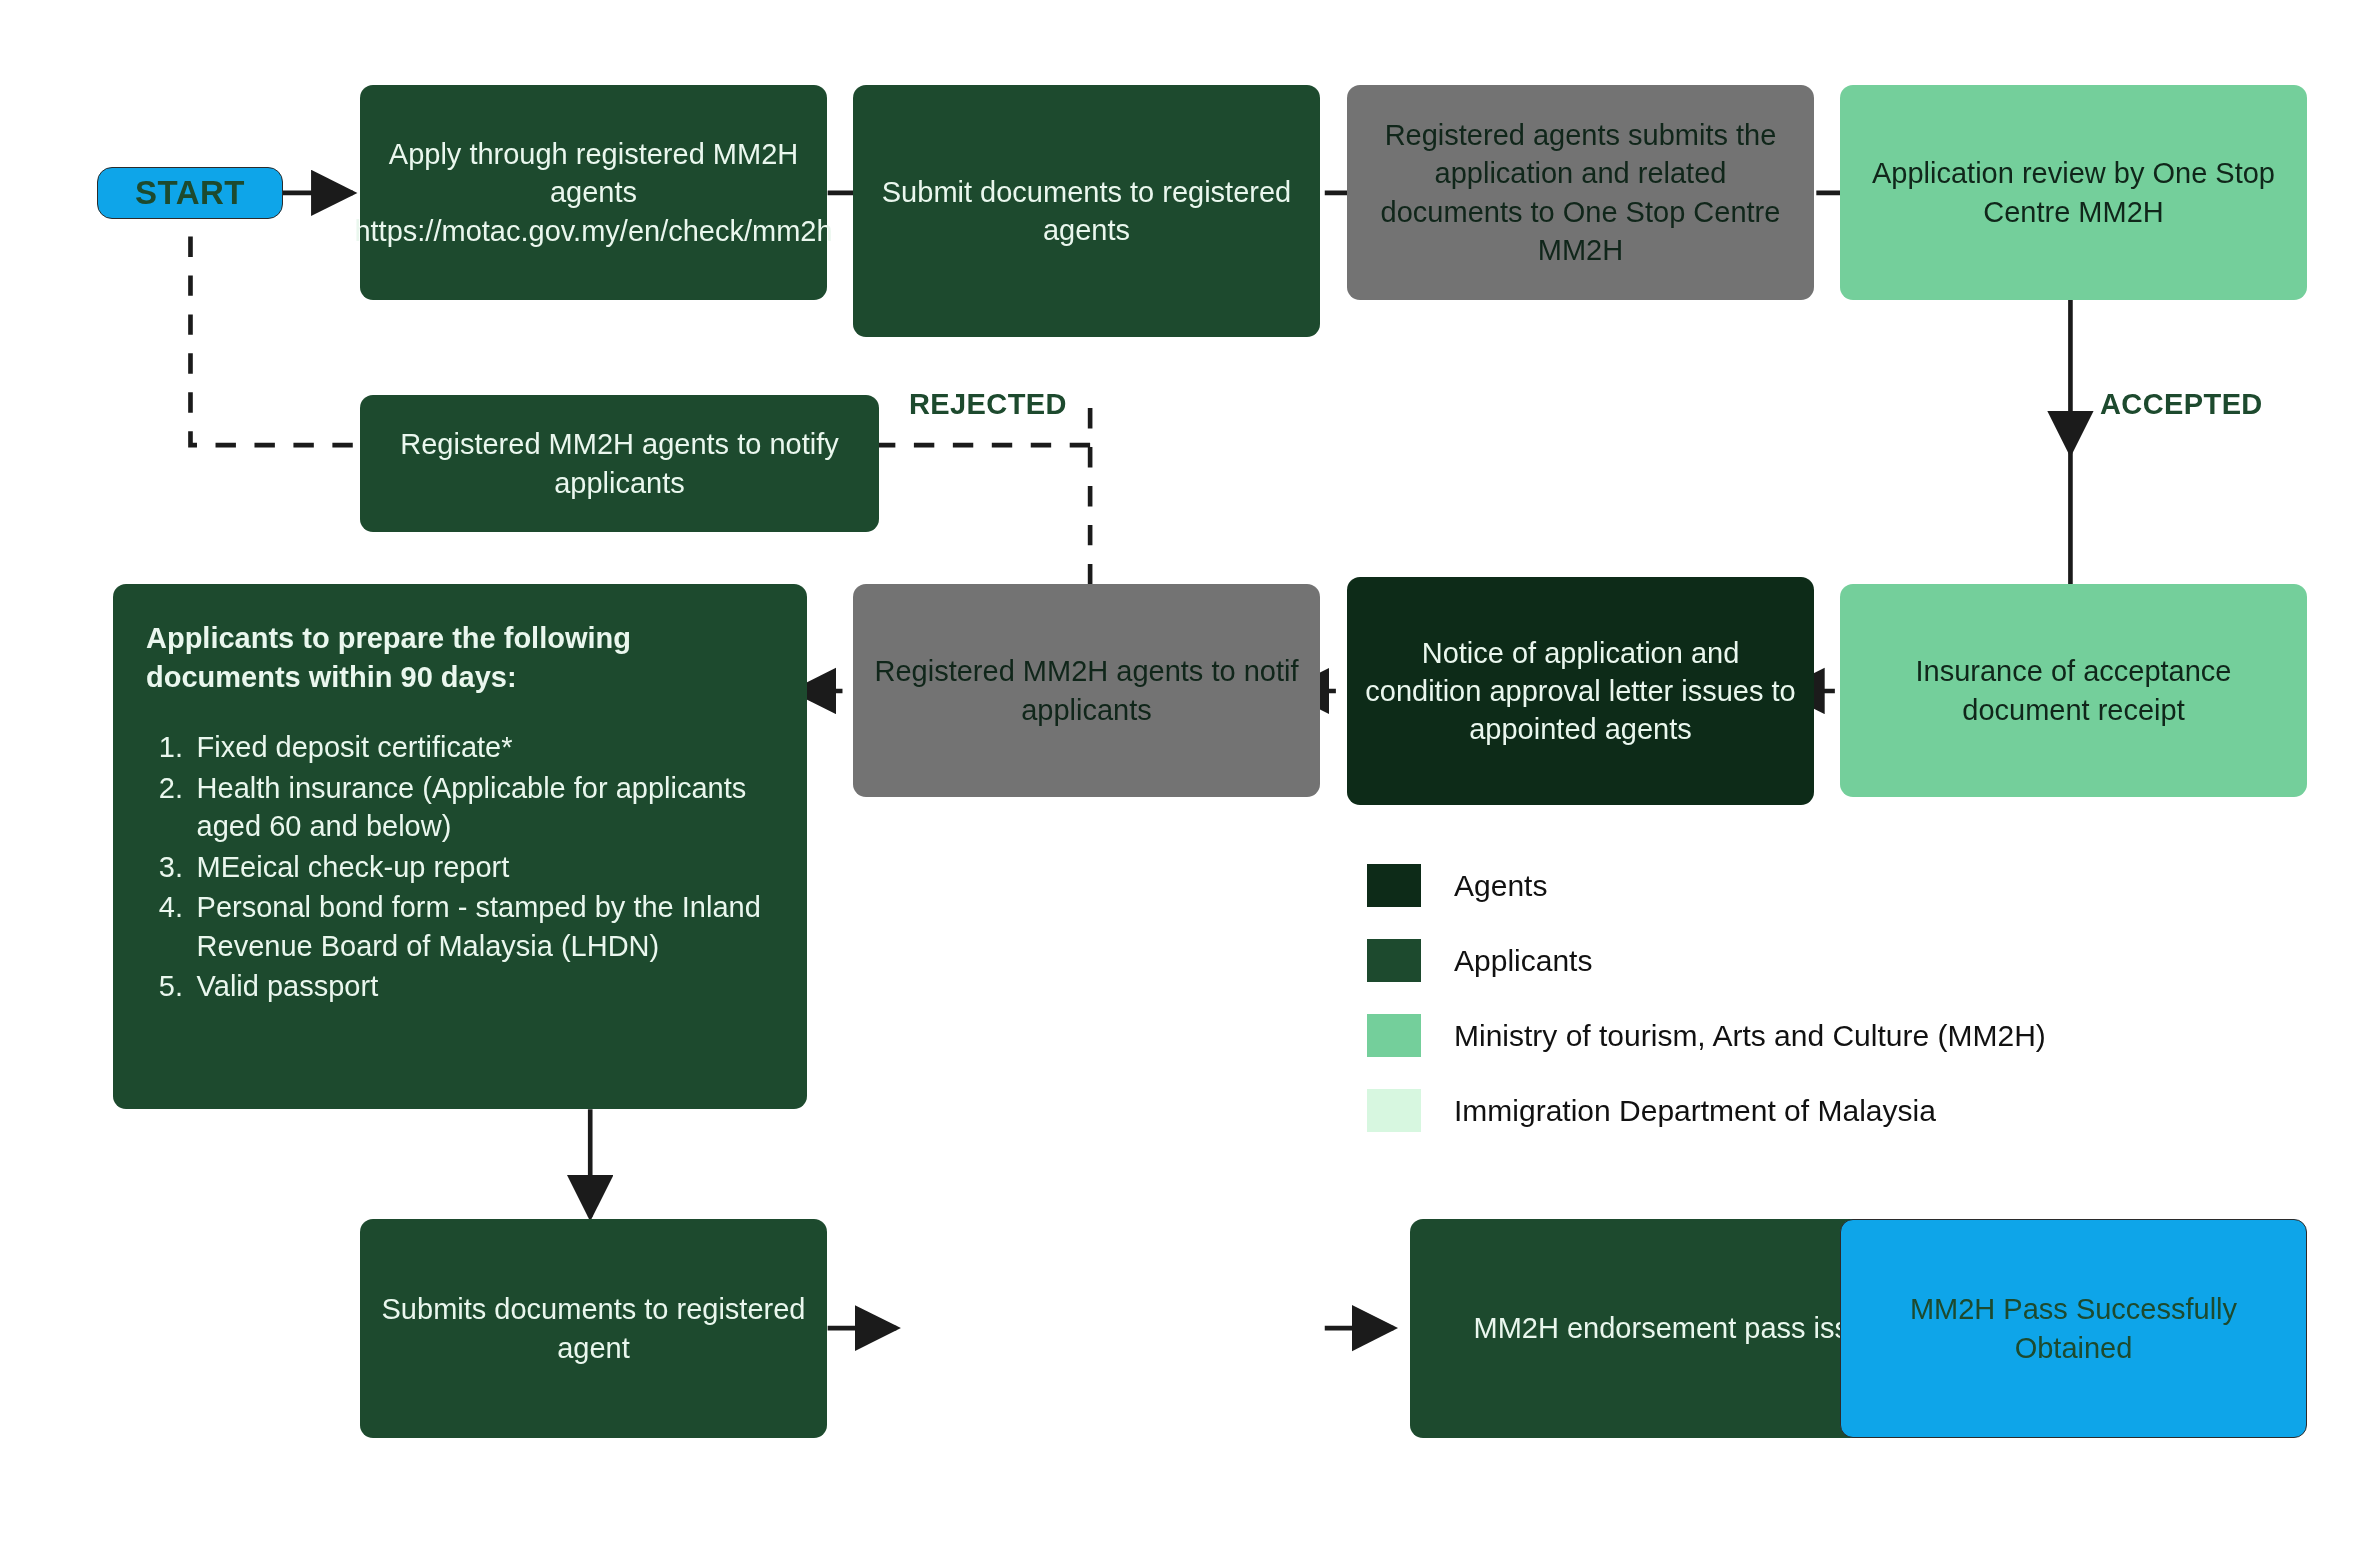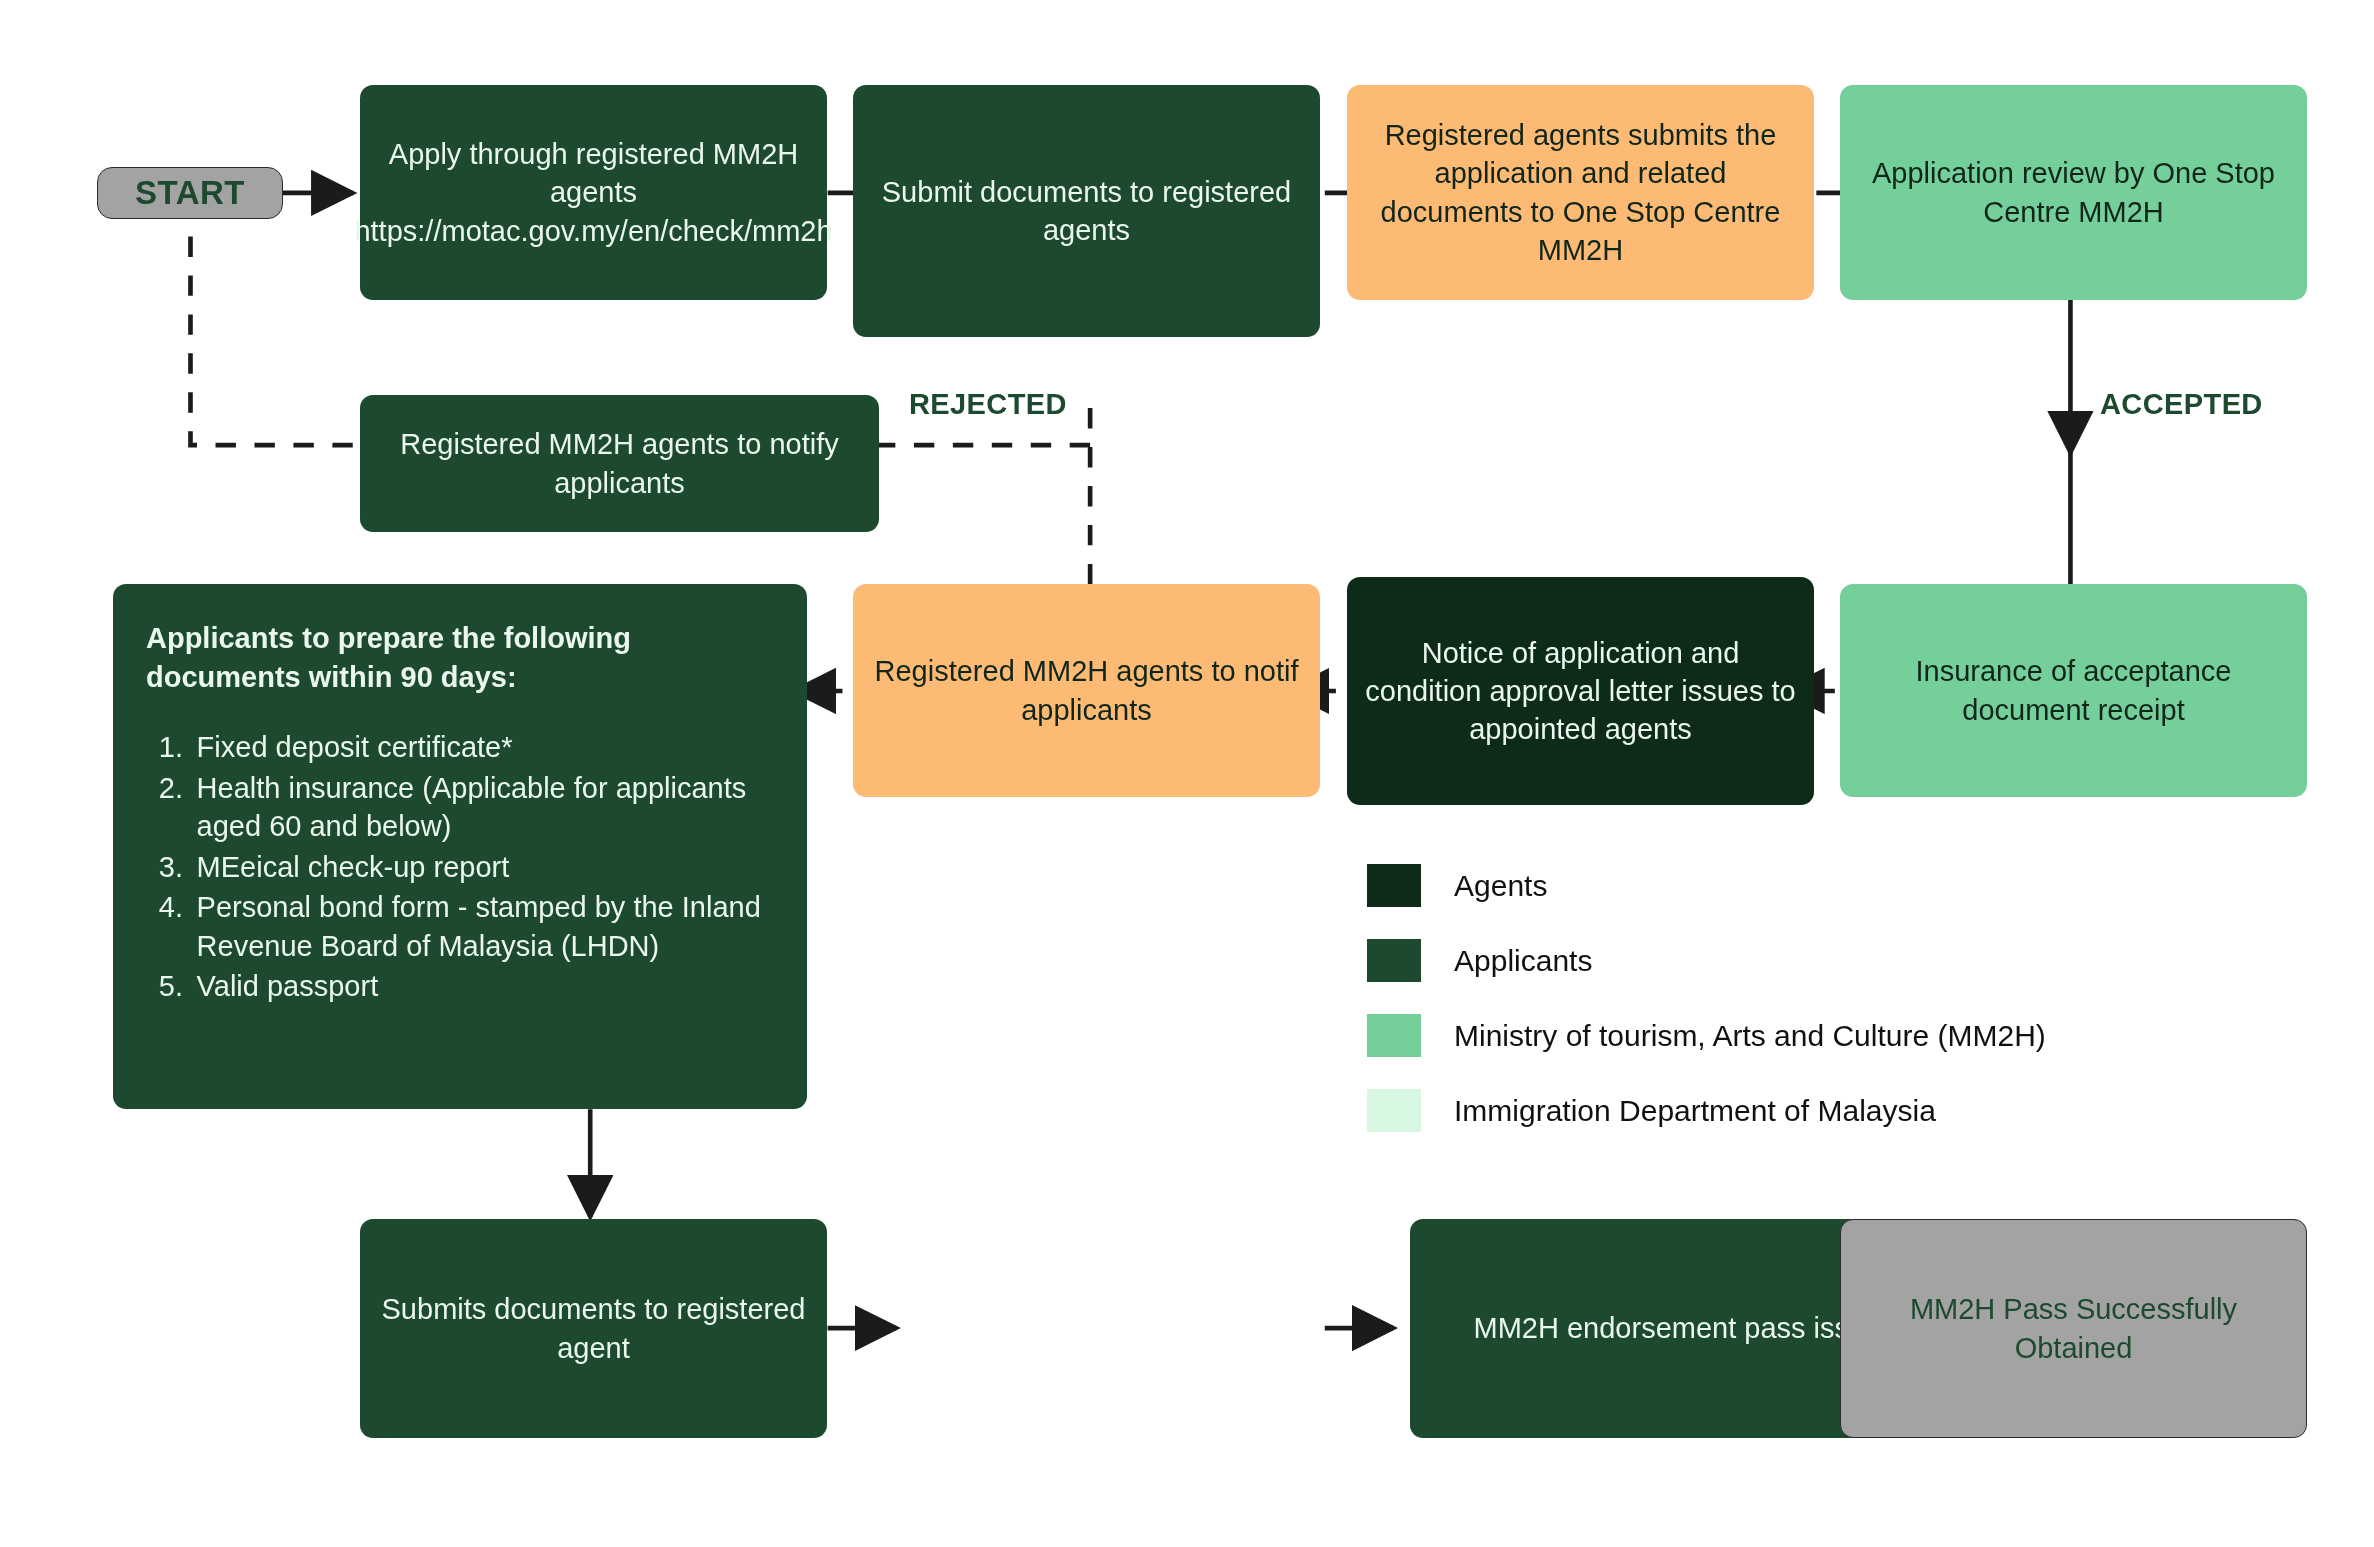--- a/index.html
+++ b/index.html
@@ -11,22 +11,22 @@
   #canvas{position:absolute;left:0;top:0;width:2375px;height:1547px;}
 
   .node{
     position:absolute;box-sizing:border-box;border-radius:13px;
     display:flex;align-items:center;justify-content:center;
     text-align:center;line-height:1.32;font-size:29px;padding:9.3px 15px;
   }
   .agents      {background:#0d2b18;color:#eaf7ee;}
   .applicants  {background:#1d4a2e;color:#eaf7ee;}
   .ministry    {background:#74cf9b;color:#10261a;}
-  .immigration {background:#fdba74;color:#10261a;}
-  .terminal    {background:#a3a3a3;color:#1d4a2e;border:1.9px solid #2b2b2b;}
+  .immigration {background:#737373;color:#10261a;}
+  .terminal    {background:#0ea5e9;color:#1d4a2e;border:1.9px solid #2b2b2b;}
 
   .start-node{
     border-radius:15px;font-weight:bold;font-size:33px;letter-spacing:0.5px;
   }
 
   .docbox{
     align-items:flex-start;justify-content:flex-start;text-align:left;
     padding:35px 33px;font-size:29px;line-height:1.33;
   }
   .docbox .title{font-weight:bold;display:block;margin-bottom:32px;}

